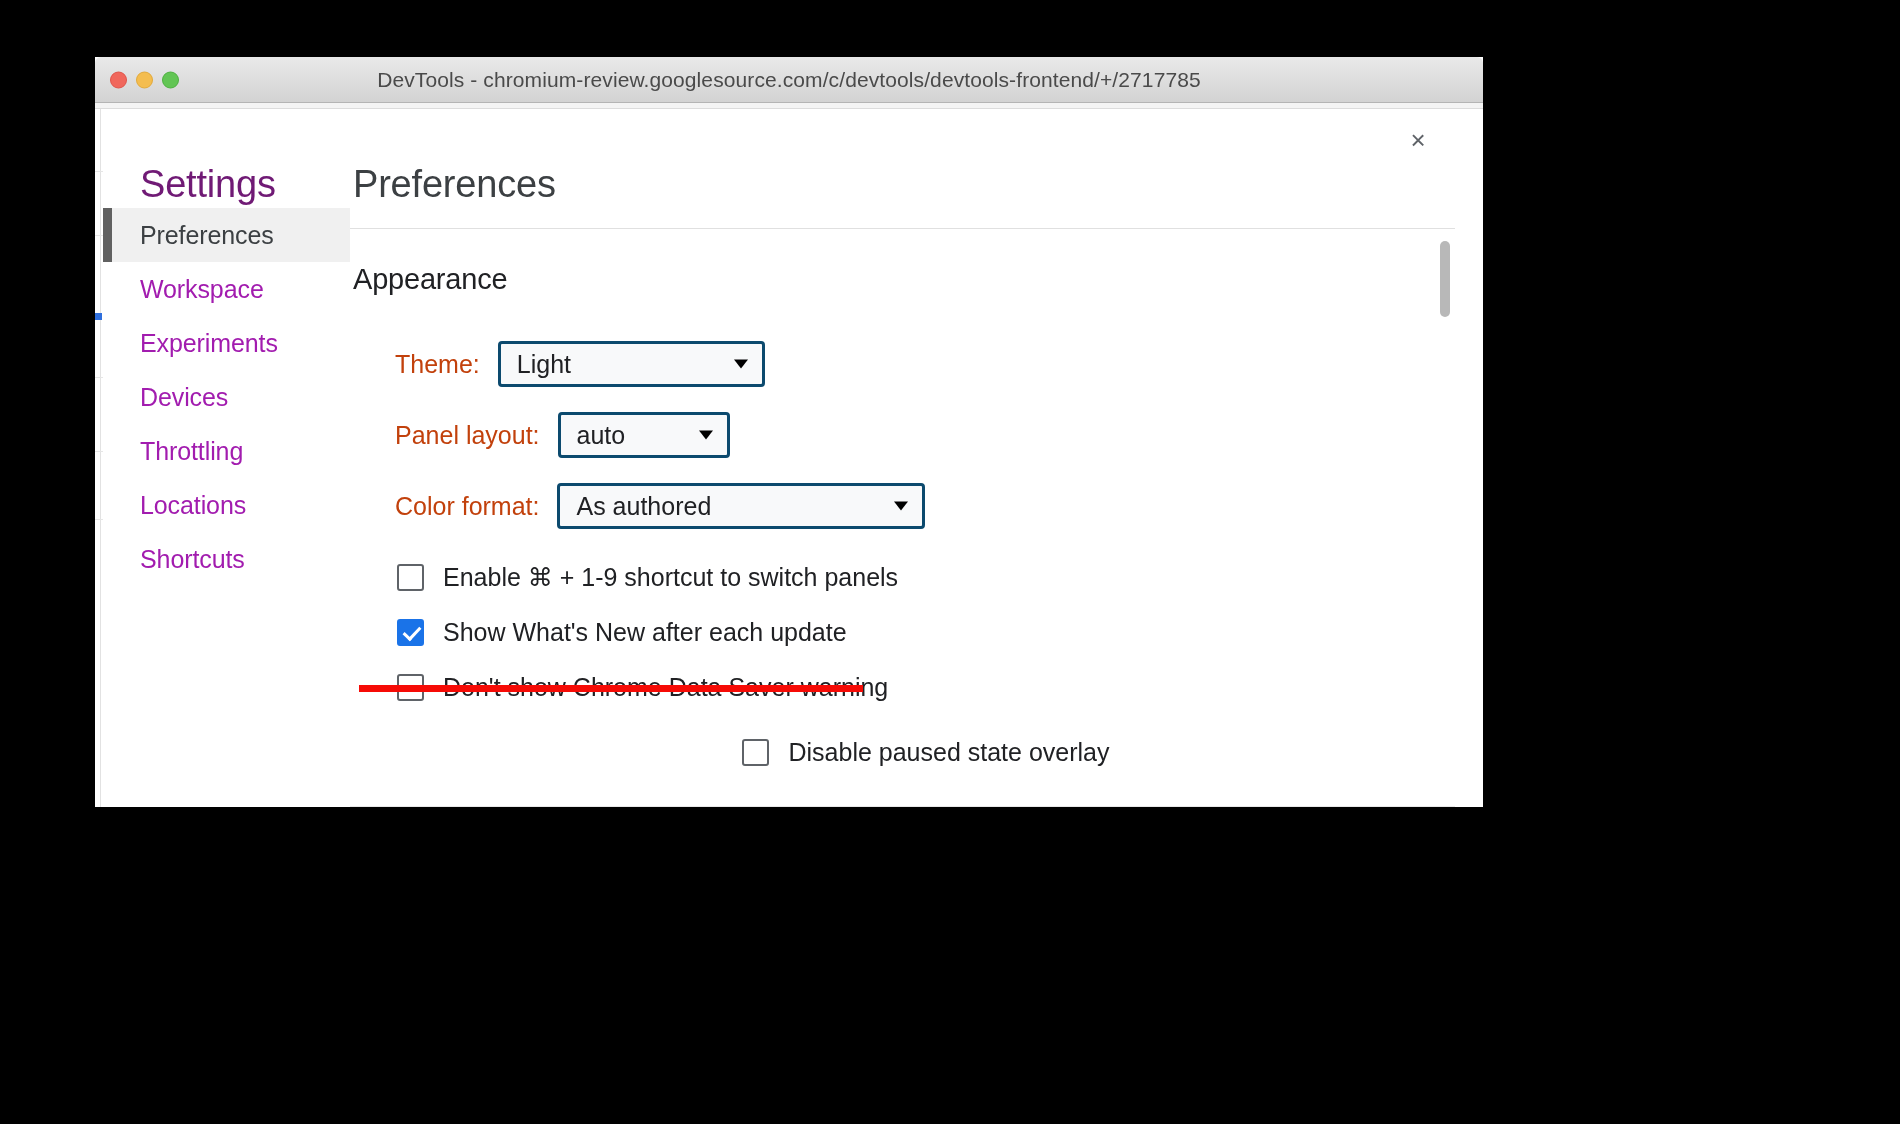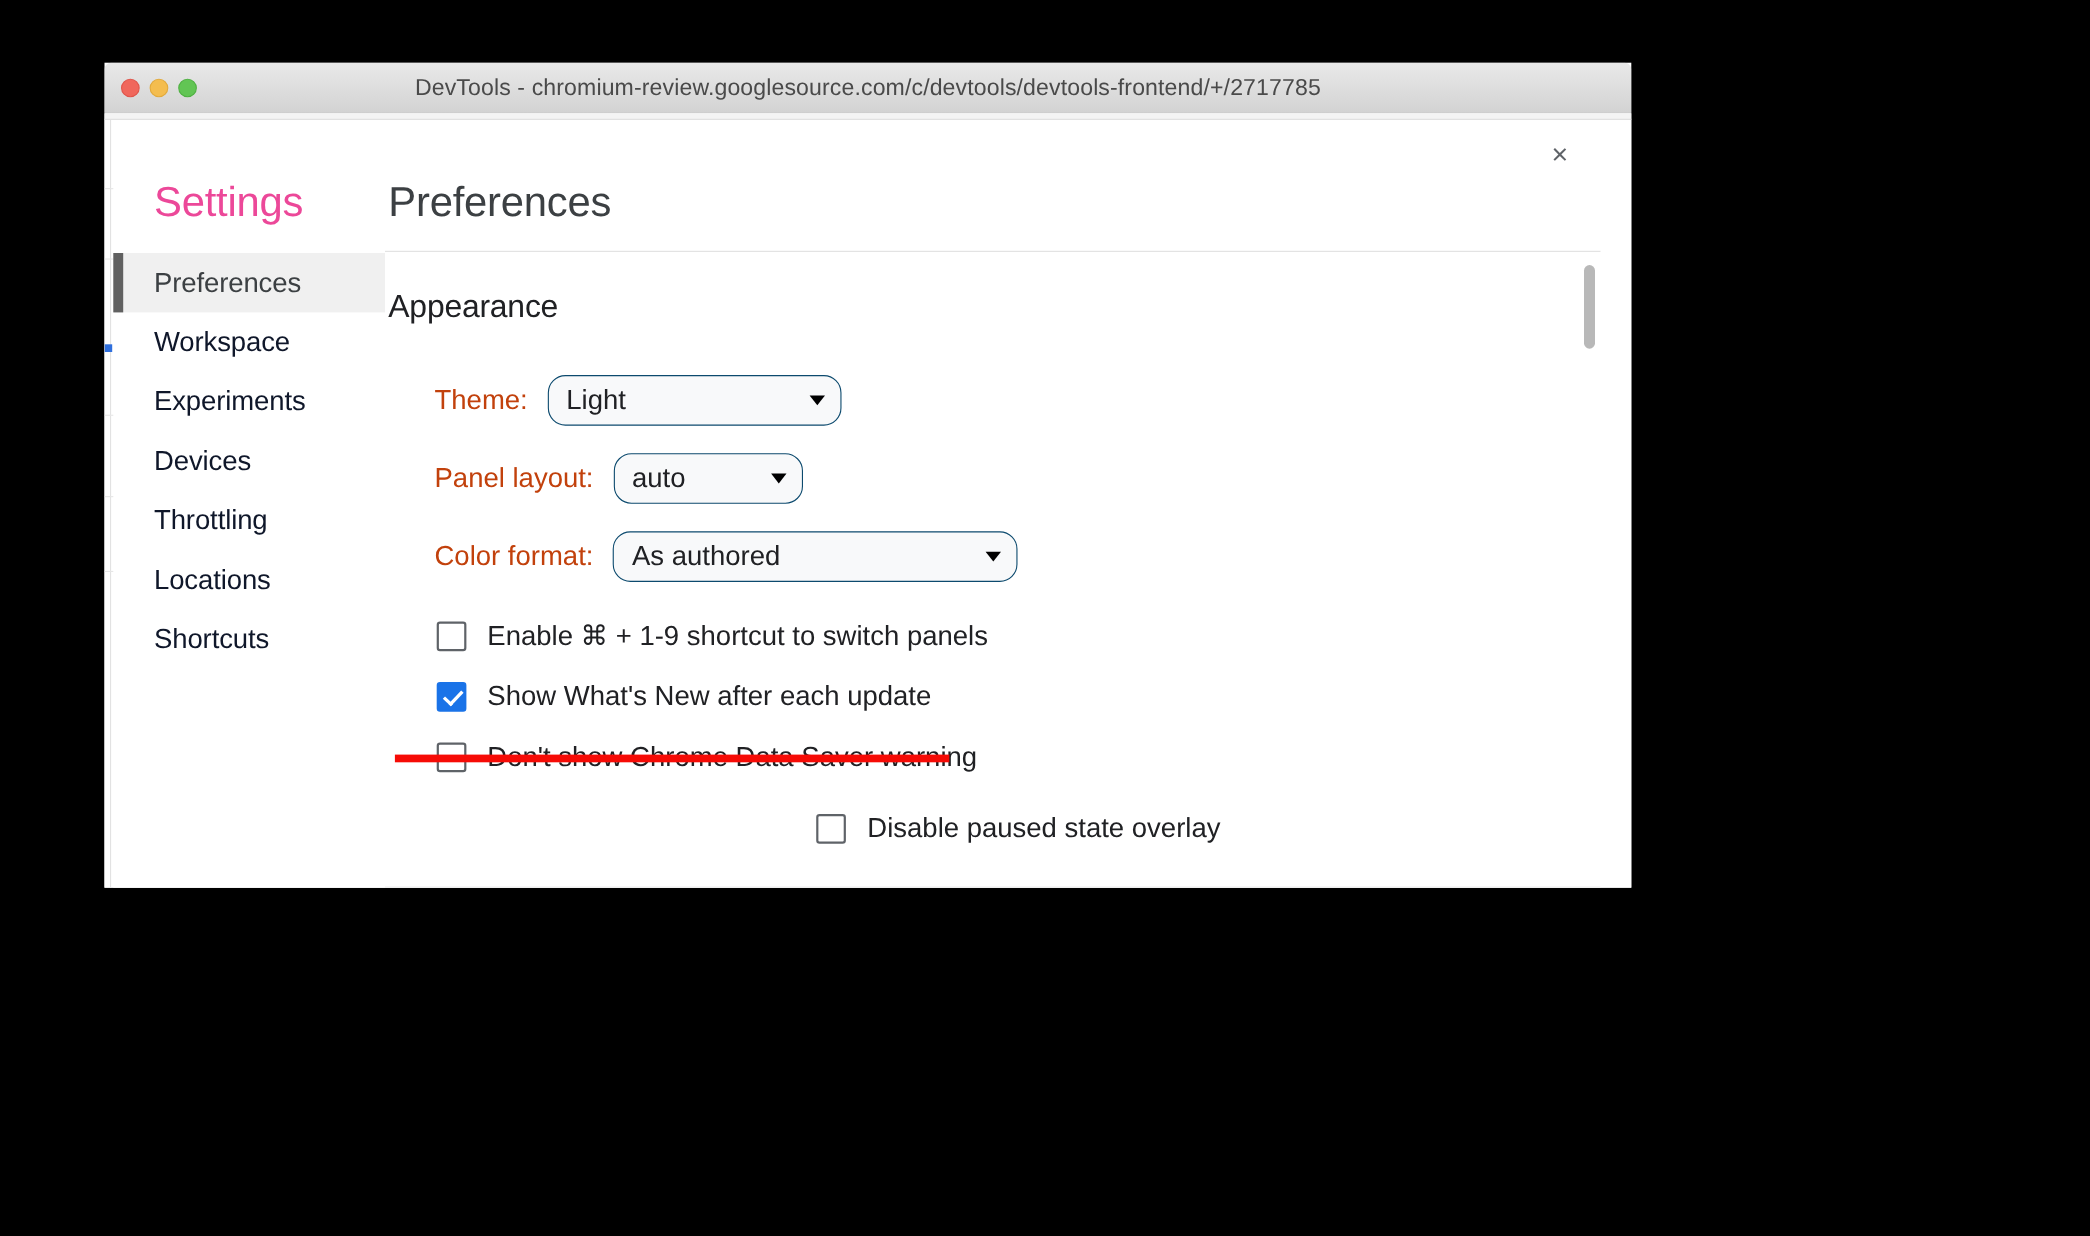--- a/index.html
+++ b/index.html
@@ -134,35 +134,35 @@
   }
 
   
   #sidebar {
     flex: 0 0 247px;
     padding-top: 0px;
     position: relative;
   }
   #sidebar-title {
     font-size: 38px;
-    color: #ec4899;
+    color: #701a75;
     padding: 0 0 0 37px;
     margin-top: 2px;
-    margin-bottom: 24px;
+    margin-bottom: 2px;
     font-weight: normal;
     letter-spacing: -0.2px;
   }
   .nav-item {
     position: relative;
     height: 54px;
     display: flex;
     align-items: center;
     padding-left: 37px;
     font-size: 25px;
-    color: #0f172a;
+    color: #a21caf;
     cursor: pointer;
     letter-spacing: -0.1px;
   }
   .nav-item.selected {
     background: #f0f0f0;
     color: #3c4043;
   }
   .nav-item.selected::before {
     content: "";
     position: absolute;
@@ -219,22 +219,22 @@
     font-size: 25px;
     color: #c2410c;
     margin-right: 18px;
     white-space: nowrap;
   }
   .select-box {
     position: relative;
     display: inline-flex;
     align-items: center;
     background: #f8f9fa;
-    border: 1px solid #0c4a6e;
-    border-radius: 16px;
+    border: 3px solid #0c4a6e;
+    border-radius: 4px;
     height: 46px;
     padding: 0 46px 0 16px;
     font-size: 25px;
     color: #202124;
     cursor: pointer;
     white-space: nowrap;
   }
   .select-box .caret {
     position: absolute;
     right: 14px;

